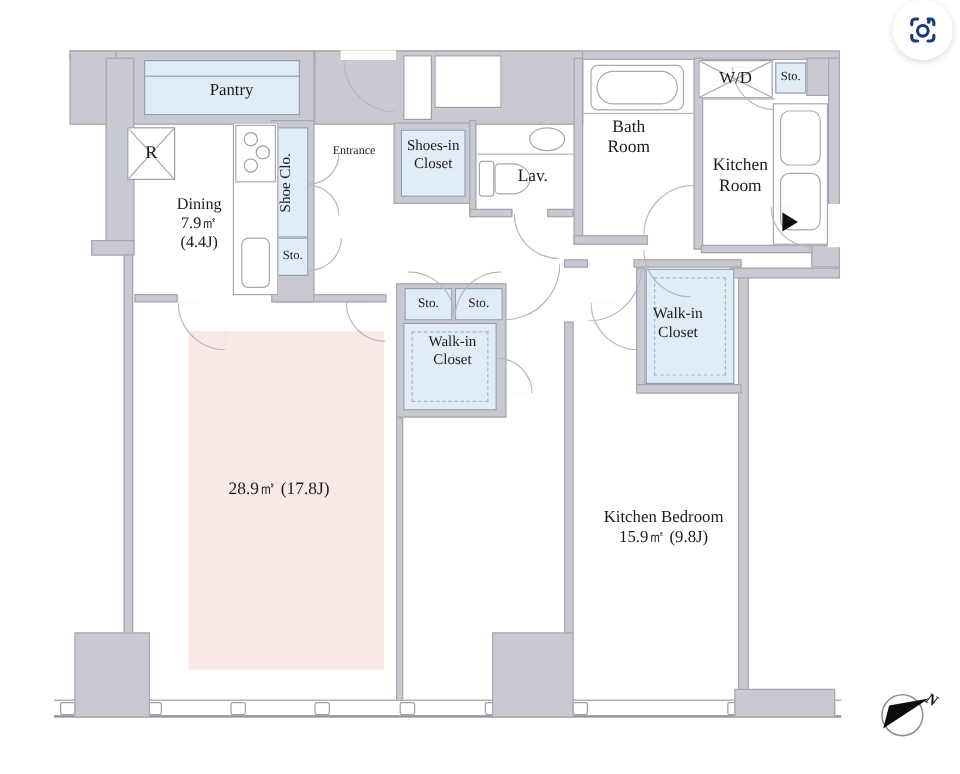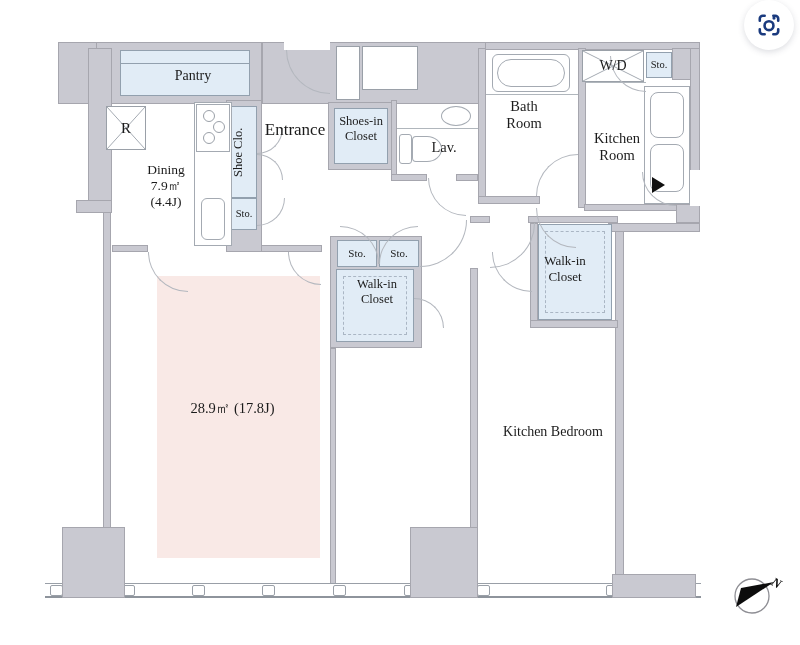--- a/index.html
+++ b/index.html
@@ -163,21 +163,21 @@
       <span>Pantry</span>
     </div>
   <div class="lbl" style="left:106px;top:106px;width:40px;height:44px;line-height:44px;font-size:15px;"><span style="display:inline">R</span></div>
   <div class="lbl" style="left:120px;top:162px;width:92px;font-size:13.5px;">
     <span>Dining</span>
       <span>7.9㎡</span>
       <span>(4.4J)</span>
   </div>
   <div class="lbl vert" style="left:231px;top:108px;width:26px;height:88px;font-size:12.5px;"><span style="display:inline">Shoe Clo.</span></div>
   <div class="lbl" style="left:231px;top:198px;width:26px;height:32px;line-height:32px;font-size:10.5px;"><span style="display:inline">Sto.</span></div>
-  <div class="lbl" style="left:256px;top:120px;width:78px;font-size:17px;">
+  <div class="lbl" style="left:256px;top:120px;width:78px;font-size:10px;">
       <span>Entrance</span>
     </div>
   <div class="lbl" style="left:332px;top:114px;width:58px;font-size:12.5px;">
       <span>Shoes-in</span>
       <span>Closet</span>
     </div>
   <div class="lbl" style="left:416px;top:139px;width:56px;font-size:14.5px;">
       <span>Lav.</span>
     </div>
   <div class="lbl" style="left:486px;top:98px;width:76px;font-size:14.5px;">
@@ -198,20 +198,21 @@
     </div>
   <div class="lbl" style="left:525px;top:253px;width:80px;font-size:13px;">
       <span>Walk-in</span>
       <span>Closet</span>
     </div>
   <div class="lbl" style="left:140px;top:400px;width:185px;font-size:14.5px;">
       <span>28.9㎡ (17.8J)</span>
     </div>
   <div class="lbl" style="left:483px;top:424px;width:140px;font-size:14px;">
       <span>Kitchen Bedroom</span>
+      <span>15.9㎡ (9.8J)</span>
     </div>
 
   <svg style="position:absolute;left:728px;top:568px;" width="60" height="54" viewBox="0 0 60 54">
     <circle cx="24" cy="28" r="17" fill="none" stroke="#8e8e94" stroke-width="1.3"></circle>
     <polygon points="8,39 13,20 46,14" fill="#0c0c0c"></polygon>
     <text x="44" y="18" font-size="13" font-style="italic" font-weight="bold" fill="#0c0c0c" font-family="Liberation Serif, DejaVu Serif, serif" transform="rotate(28 46 14)">N</text>
   </svg>
 
   <div class="lens">
     <svg width="26" height="26" viewBox="0 0 24 24">

